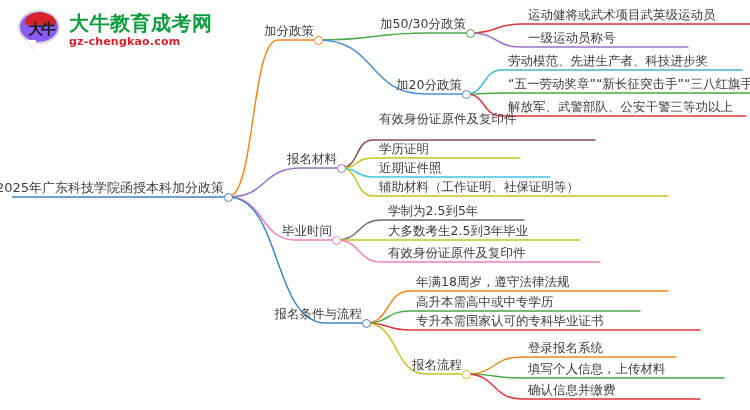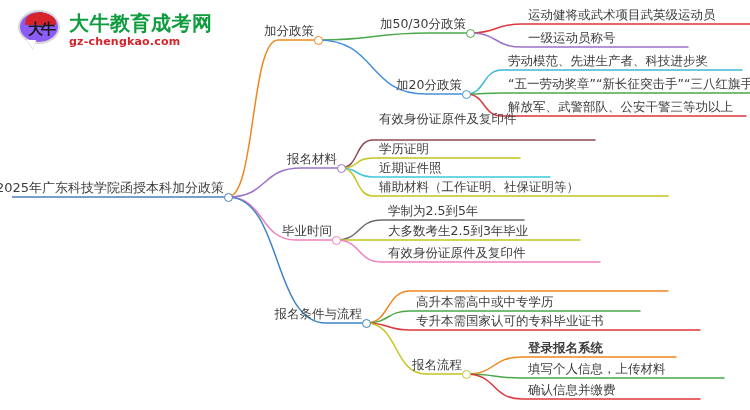--- a/index.html
+++ b/index.html
@@ -208,20 +208,21 @@
     <div class="label" style="left: 379px; top: 141px;">学历证明</div>
     <div class="label" style="left: 379px; top: 160px;">近期证件照</div>
     <div class="label" style="left: 379px; top: 179px;">辅助材料（工作证明、社保证明等）</div>
     <div class="label" style="right: 418px; top: 223px;">毕业时间</div>
     <div class="node-dot" style="left: 331.5px; top: 235.5px; border-color: rgb(239, 127, 192);"></div>
     <div class="label" style="left: 388px; top: 203px;">学制为2.5到5年</div>
     <div class="label" style="left: 388px; top: 223px;">大多数考生2.5到3年毕业</div>
     <div class="label" style="left: 388px; top: 245px;">有效身份证原件及复印件</div>
     <div class="label" style="right: 388px; top: 306px;">报名条件与流程</div>
     <div class="node-dot" style="left: 361.5px; top: 318.5px; border-color: rgb(61, 133, 200);"></div>
+    <div class="label" style="left: 416px; top: 274px;">年满18周岁，遵守法律法规</div>
     <div class="label" style="left: 416px; top: 294px;">高升本需高中或中专学历</div>
     <div class="label" style="left: 416px; top: 313px;">专升本需国家认可的专科毕业证书</div>
     <div class="label" style="right: 288px; top: 357px; margin-left: 19px;">报名流程</div>
     <div class="node-dot" style="left: 461.5px; top: 369.5px; border-color: rgb(196, 196, 32);"></div>
-    <div class="label" style="left: 528px; top: 340px; font-weight: bold;">登录报名系统</div>
+    <div class="label" style="left: 528px; top: 340px;">登录报名系统</div>
     <div class="label" style="left: 528px; top: 361px;">填写个人信息，上传材料</div>
     <div class="label" style="left: 528px; top: 382px;">确认信息并缴费</div>
   </div>
 
 </body></html>

